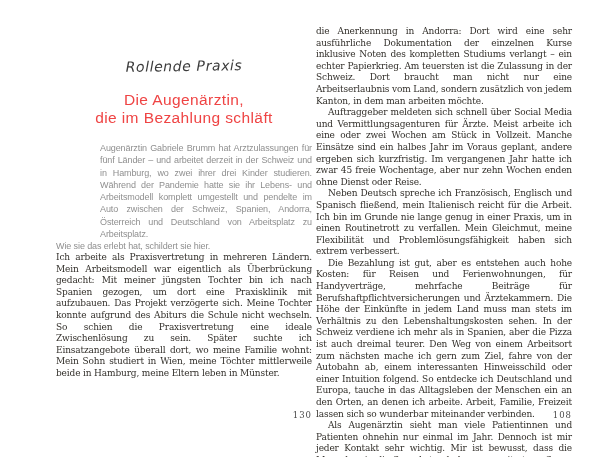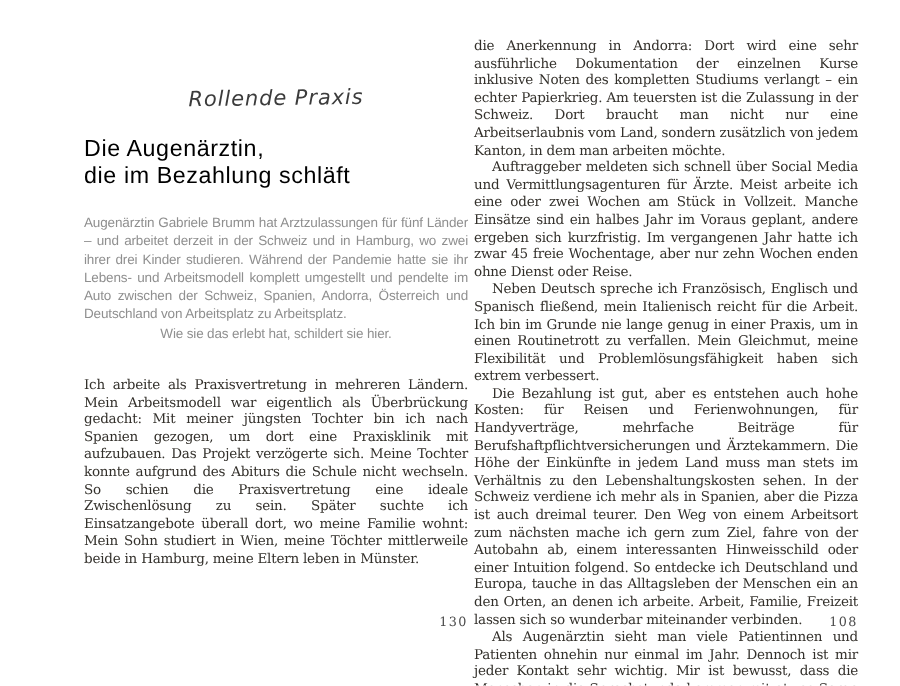--- a/index.html
+++ b/index.html
@@ -22,39 +22,40 @@
     font-style: italic;
     font-size: 14px;
     color: #3c3c3c;
     letter-spacing: 0.6px;
     transform: rotate(-0.8deg);
   }
 
   .title {
     position: absolute; top: 91px; left: 0; width: 100%;
     margin: 0;
+    text-align: center;
     font-family: "Liberation Sans", sans-serif;
     font-weight: 400;
     font-size: 15.5px;
     line-height: 17.5px;
-    color: #000000;
+    color: #ef4444;
     letter-spacing: 0.4px;
   }
 
   .intro {
     position: absolute; top: 142px; left: 0; width: 100%;
     font-family: "Liberation Sans", sans-serif;
     font-size: 9px;
     line-height: 12.3px;
     color: #8f8f8f;
     letter-spacing: -0.1px;
   }
   .intro p { margin: 0; }
-  .intro .intro-body  { text-align: justify; }
-  .intro .intro-close { text-align: center; }
+  .intro .intro-body  { text-align: justify; margin-left: 44px; }
+  .intro .intro-close { }
 
   .body {
     position: absolute; left: 0; width: 100%;
     font-family: "DejaVu Serif", serif;
     font-size: 9px;
     line-height: 11.6px;
     color: #33302b;
     text-align: justify;
     letter-spacing: -0.15px;
   }

